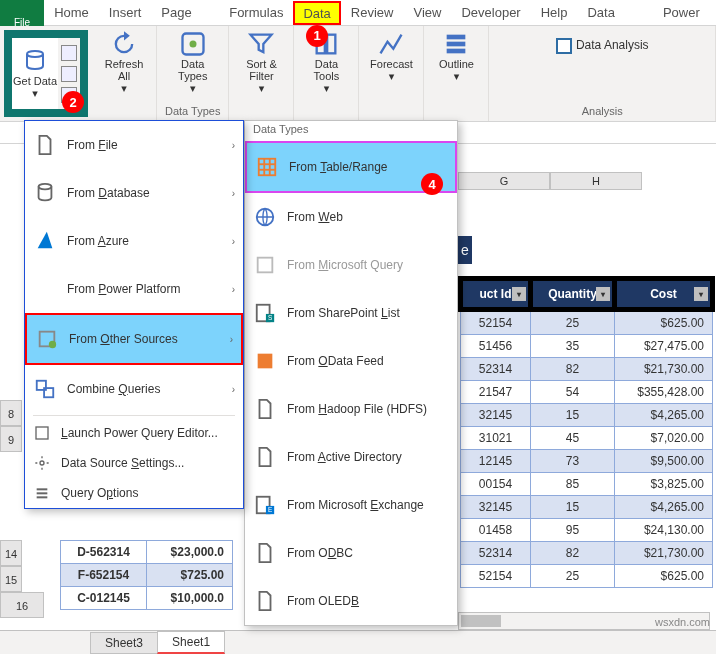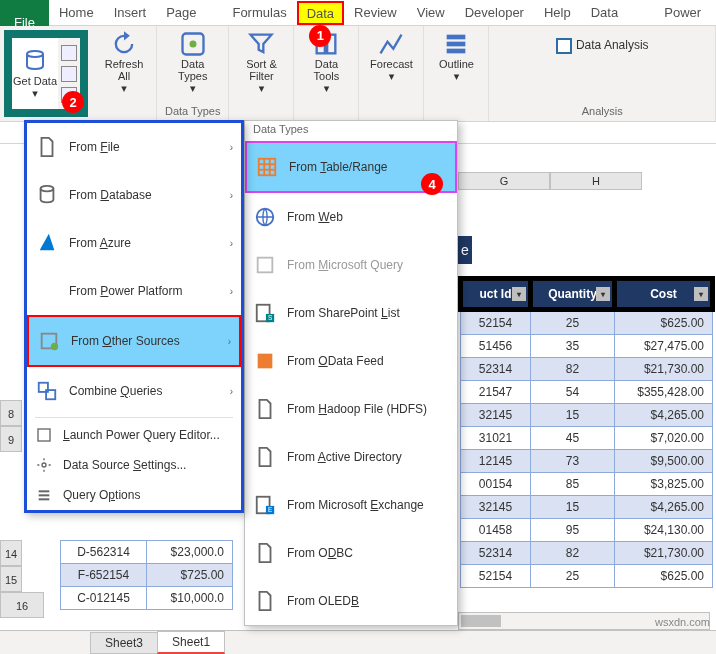--- a/index.html
+++ b/index.html
@@ -1,20 +1,20 @@
 <!DOCTYPE html>
 <html><head>
 <meta charset="utf-8">
 <style>
   * { box-sizing: border-box; font-family: 'Segoe UI', Tahoma, sans-serif; }
   body { margin: 0; padding: 0; background: #fff; width: 716px; height: 654px; overflow: hidden; position: relative; font-size: 12px; color: #333; }
 
   
   .tabs { display: flex; align-items: center; height: 26px; border-bottom: 1px solid #d4d4d4; background: #fff; }
-  .file-tab { background: #107c41; color: #fff; padding: 10px 14px; height: 26px; line-height: 26px; font-size: 13px; }
+  .file-tab { background: #107c41; color: #fff; padding: 10px 14px; height: 26px; line-height: 26px; font-size: 10px; }
   .tab { padding: 0 10px; height: 26px; line-height: 26px; color: #525252; font-size: 13px; cursor: default; }
   .tab.active { background: #ffff00; border: 2px solid #ff0000; padding: 0 8px; height: 24px; line-height: 22px; position: relative; }
   .data-badge { position: absolute; width: 22px; height: 22px; border-radius: 50%; background: #ff0000; color:#fff; font-weight:bold; font-size:13px; display:flex; align-items:center; justify-content:center; top: 22px; left: 50%; transform: translateX(-50%); z-index: 10; }
 
   
   .ribbon { display: flex; background: #f3f2f1; border-bottom: 1px solid #d4d4d4; height: 96px; position: relative; }
   .get-data-box { border: 8px solid #0f766e; margin: 4px; width: 84px; display:flex; position: relative; }
   .get-data-btn { display:flex; flex-direction:column; align-items:center; justify-content:center; width: 46px; background:#fff; }
   .get-data-btn .icon { width: 24px; height:24px; }
   .get-data-btn span.lbl { font-size: 11px; text-align:center; line-height:12px; margin-top: 2px; }
@@ -28,21 +28,21 @@
   .rgroup .icons .big svg { width:28px; height:28px; }
   .rgroup .grouplabel { font-size: 11px; color: #666; margin-top:2px; }
   .data-analysis { display:flex; align-items:flex-start; gap:4px; font-size:12px; padding: 8px 10px; }
   .da-icon { width:16px; height:16px; border:2px solid #2e6da4; background:#fff; }
 
   
   .formulabar { display:flex; align-items:center; border-bottom:1px solid #d4d4d4; font-size:12px; height: 22px; padding-left: 270px; }
   .formulabar .cellval { padding: 0 6px; }
 
   
-  .menu1 { position:absolute; left: 24px; top: 120px; width: 220px; background:#fff; border:3px solid #1d4ed8; box-shadow: 3px 3px 8px rgba(0,0,0,0.25); z-index: 30; }
+  .menu1 { position:absolute; left: 24px; top: 120px; width: 220px; background:#fff; border:1px solid #1d4ed8; box-shadow: 3px 3px 8px rgba(0,0,0,0.25); z-index: 30; }
   .menu1 .mitem { display:flex; align-items:center; padding: 6px 8px; font-size:12px; position:relative; }
   .menu1 .mitem.tall { padding: 12px 8px; }
   .menu1 .mitem .micon { width:24px; height:24px; margin-right:10px; display:flex; align-items:center; justify-content:center; }
   .menu1 .mitem .sub { margin-left:auto; color:#666; font-size:10px; }
   .menu1 .mitem.active { background:#7dd3fc; border:2px solid #ff0000; }
   .menu1 hr { border:none; border-top:1px solid #e1dfdd; margin:2px 8px; }
   .badge3 { position:absolute; width:22px; height:22px; border-radius:50%; background:#ff0000; color:#fff; font-weight:bold; font-size:13px; display:flex; align-items:center; justify-content:center; right:-10px; top:8px; z-index:40; }
 
   
   .menu2 { position:absolute; left: 244px; top: 120px; width: 214px; background:#fff; border:1px solid #c1c1c1; box-shadow: 3px 3px 8px rgba(0,0,0,0.25); z-index: 25; }
@@ -280,21 +280,21 @@
         <td class="cost">$625.00</td>
       </tr>
 </tbody>
   </table>
 
 <div style="position:absolute; left:0; top:540px;">
   <div class="rn" style="width:22px;text-align:center;background:#e7e6e6;border:1px solid #c1c1c1;font-size:11px;height:26px;line-height:26px">14</div>
   <div class="rn" style="width:22px;text-align:center;background:#e7e6e6;border:1px solid #c1c1c1;font-size:11px;height:26px;line-height:26px">15</div>
   <div class="rn" style="width:44px;text-align:center;background:#e7e6e6;border:1px solid #c1c1c1;font-size:11px;height:26px;line-height:26px">16</div>
 </div>
-<table class="lefttable" style="top:540px;">
+<table class="lefttable" style="top:540px;font-weight:bold;">
   <tbody>
       <tr>
         <td>D-562314</td>
         <td class="cost">$23,000.0</td>
       </tr>
   <tr>
         <td>F-652154</td>
         <td class="cost">$725.00</td>
       </tr>
   <tr>

